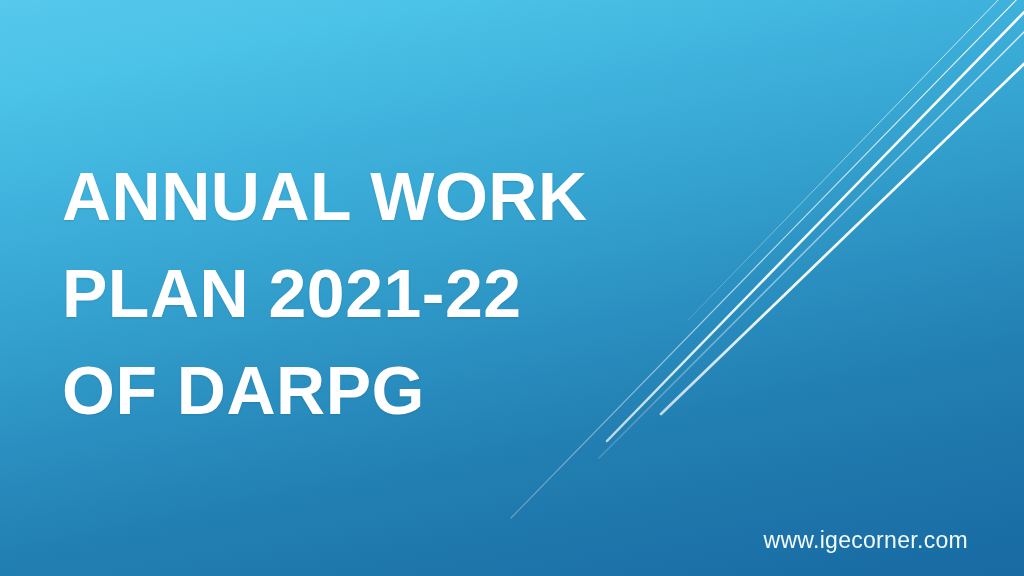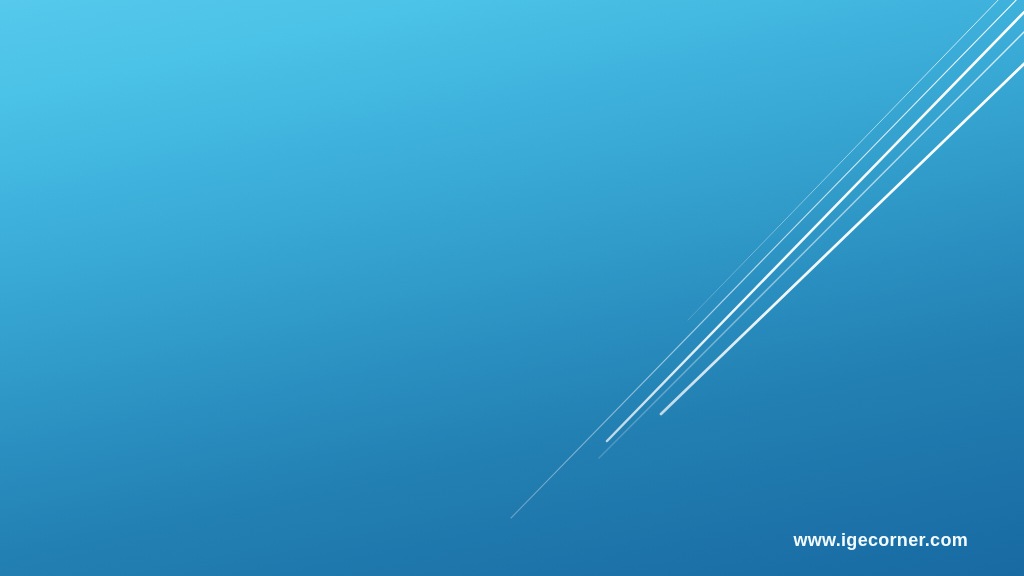--- a/index.html
+++ b/index.html
@@ -64,22 +64,22 @@
     white-space: nowrap;
     text-shadow: 0 1px 2px rgba(10, 60, 95, 0.18);
   }
 
   
   .footer-url {
     position: absolute;
     right: 56px;
     bottom: 26px;
     color: #f2fbff;
-    font-size: 18px;
-    font-weight: bold;
+    font-size: 23px;
+    font-weight: normal;
     letter-spacing: 0.3px;
     line-height: 20px;
     white-space: nowrap;
   }
 </style>
 </head>
 <body>
 
 <div class="slide">
 
@@ -108,16 +108,21 @@
       <line x1="1004" y1="-6" x2="688" y2="320" stroke="url(#fade2)" stroke-width="1.0" stroke-linecap="round"></line>
 
       <line x1="1030" y1="6" x2="607" y2="441" stroke="url(#fade3)" stroke-width="2.5" stroke-linecap="round"></line>
 
       <line x1="1030" y1="26" x2="599" y2="458" stroke="url(#fade2)" stroke-width="1.5" stroke-linecap="round"></line>
 
       <line x1="1030" y1="58" x2="661" y2="414" stroke="url(#fade3)" stroke-width="2.7" stroke-linecap="round"></line>
     </svg>
   </div>
 
+  <div class="title-block">
+    <span class="title-line">ANNUAL WORK</span>
+    <span class="title-line">PLAN 2021-22</span>
+    <span class="title-line">OF DARPG</span>
+  </div>
 
   <div class="footer-url">www.igecorner.com</div>
 
 </div>
 
 </body></html>

